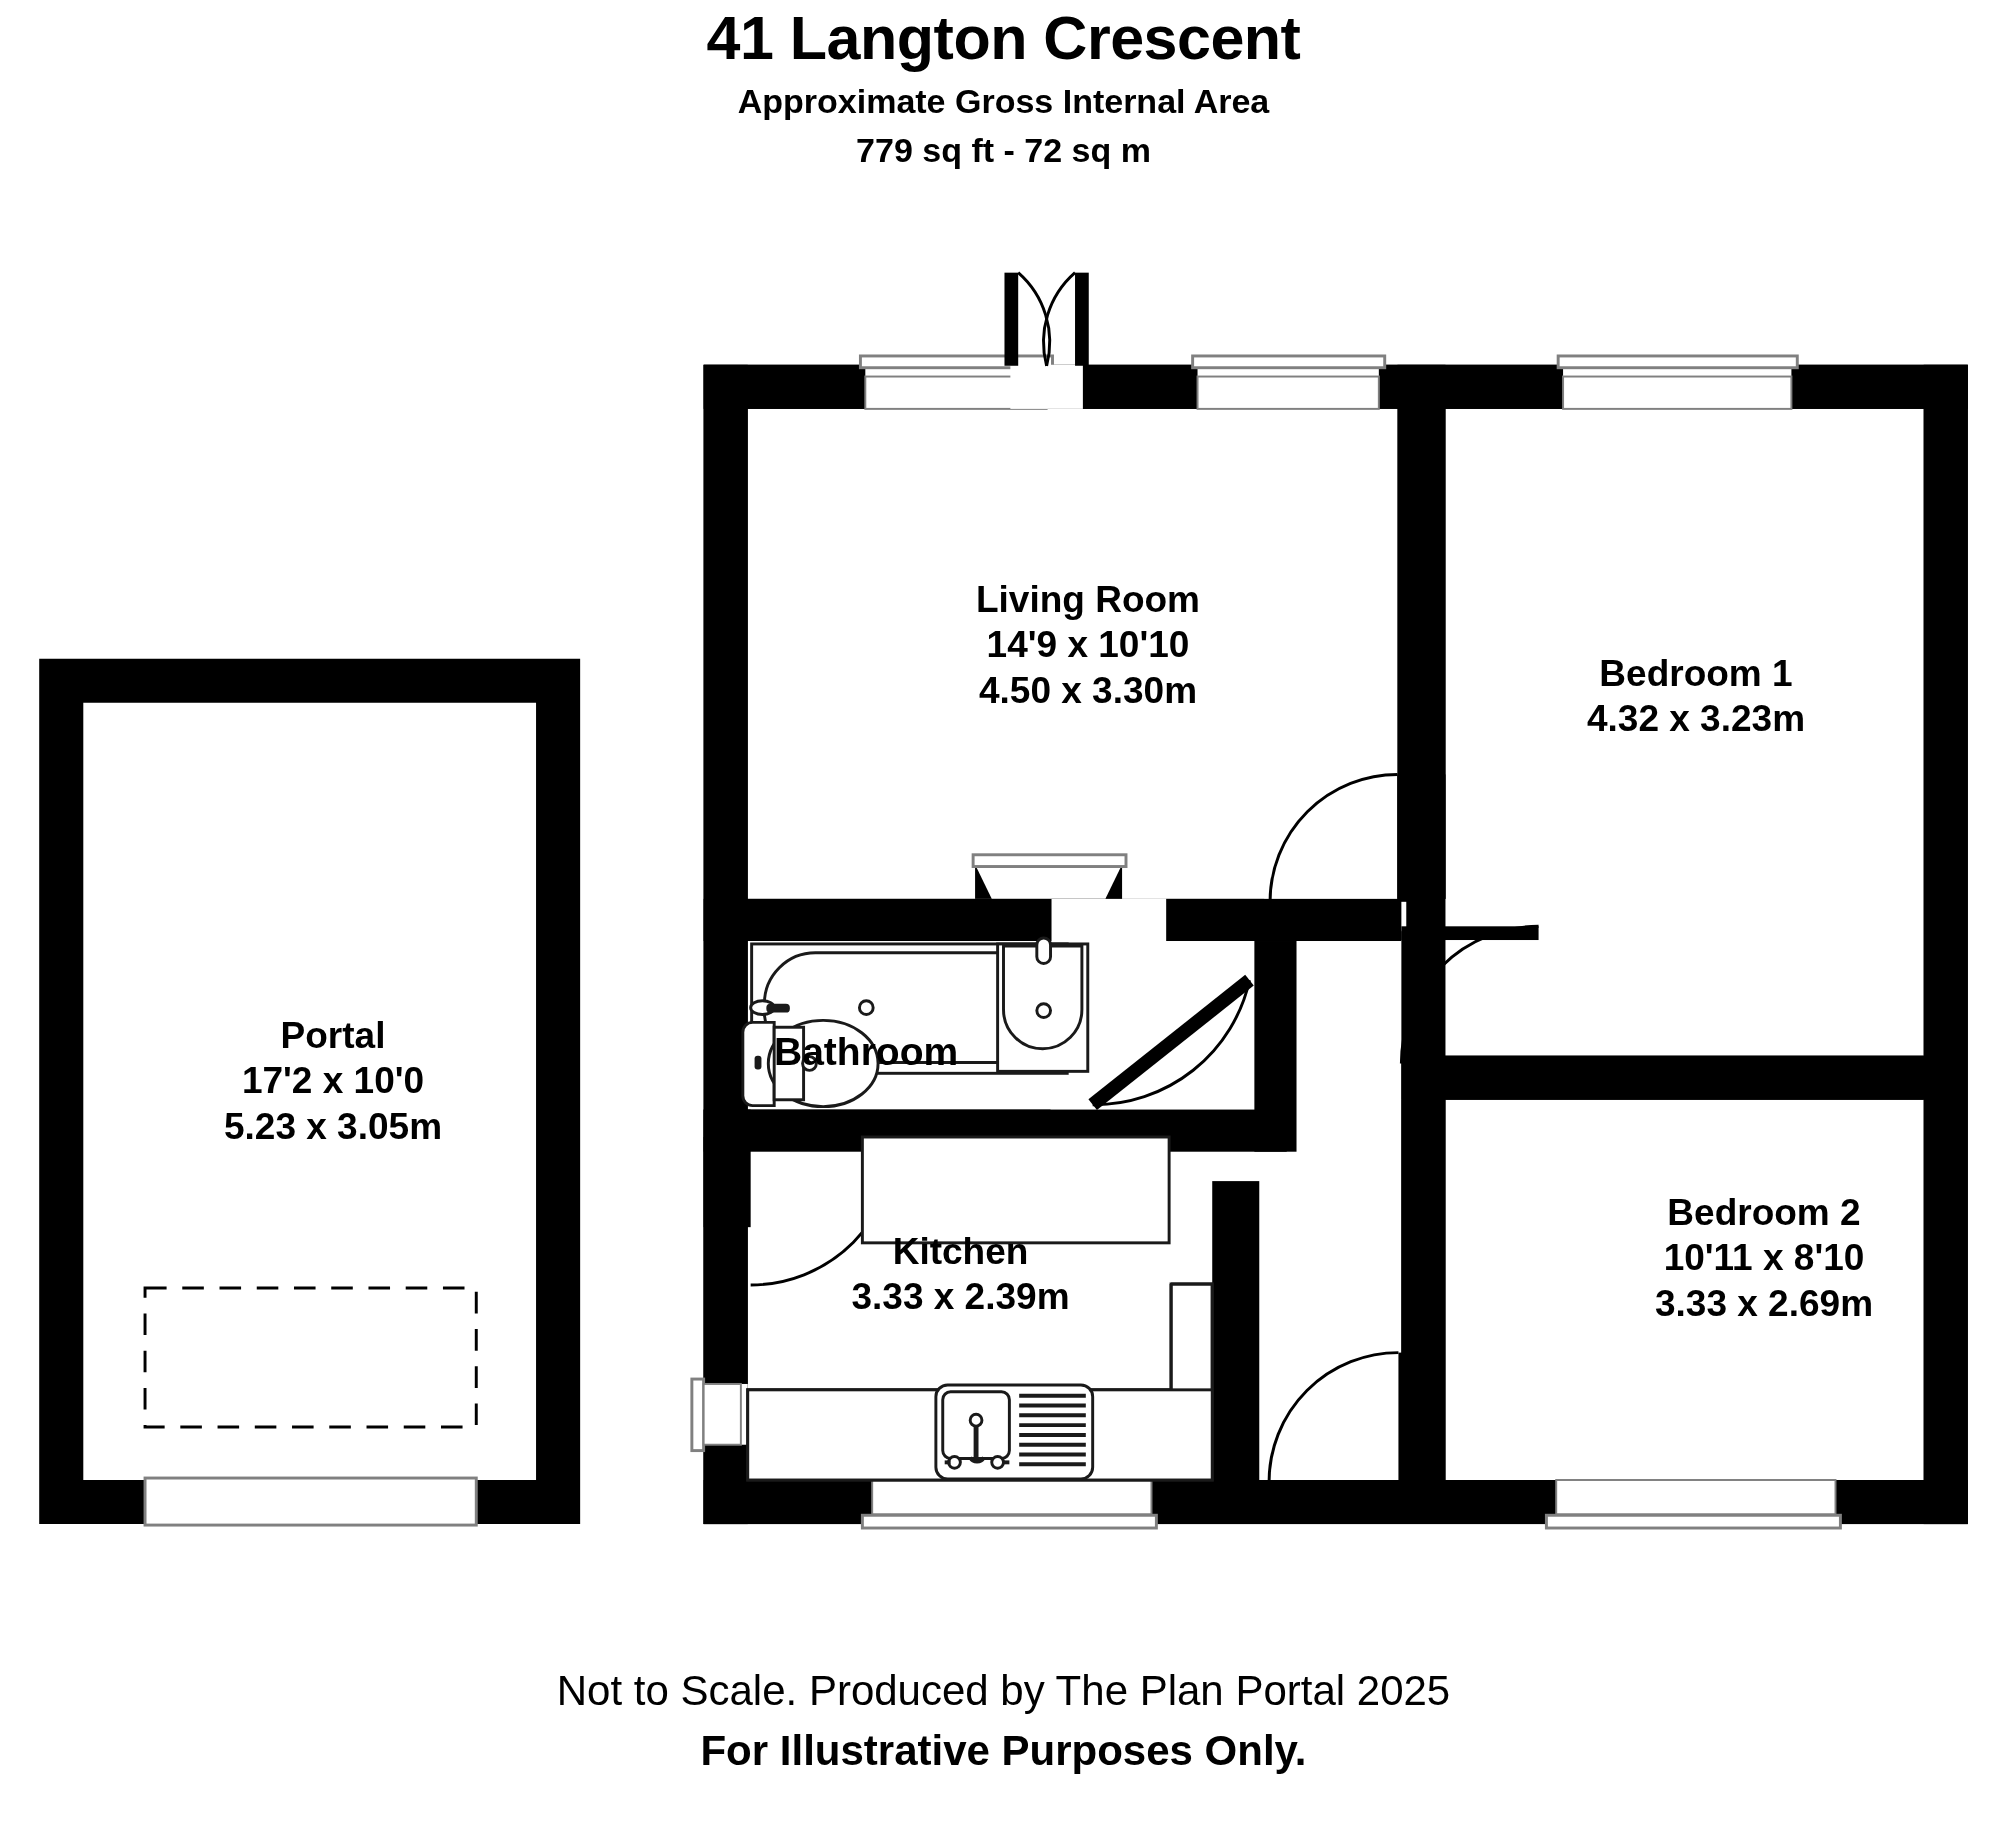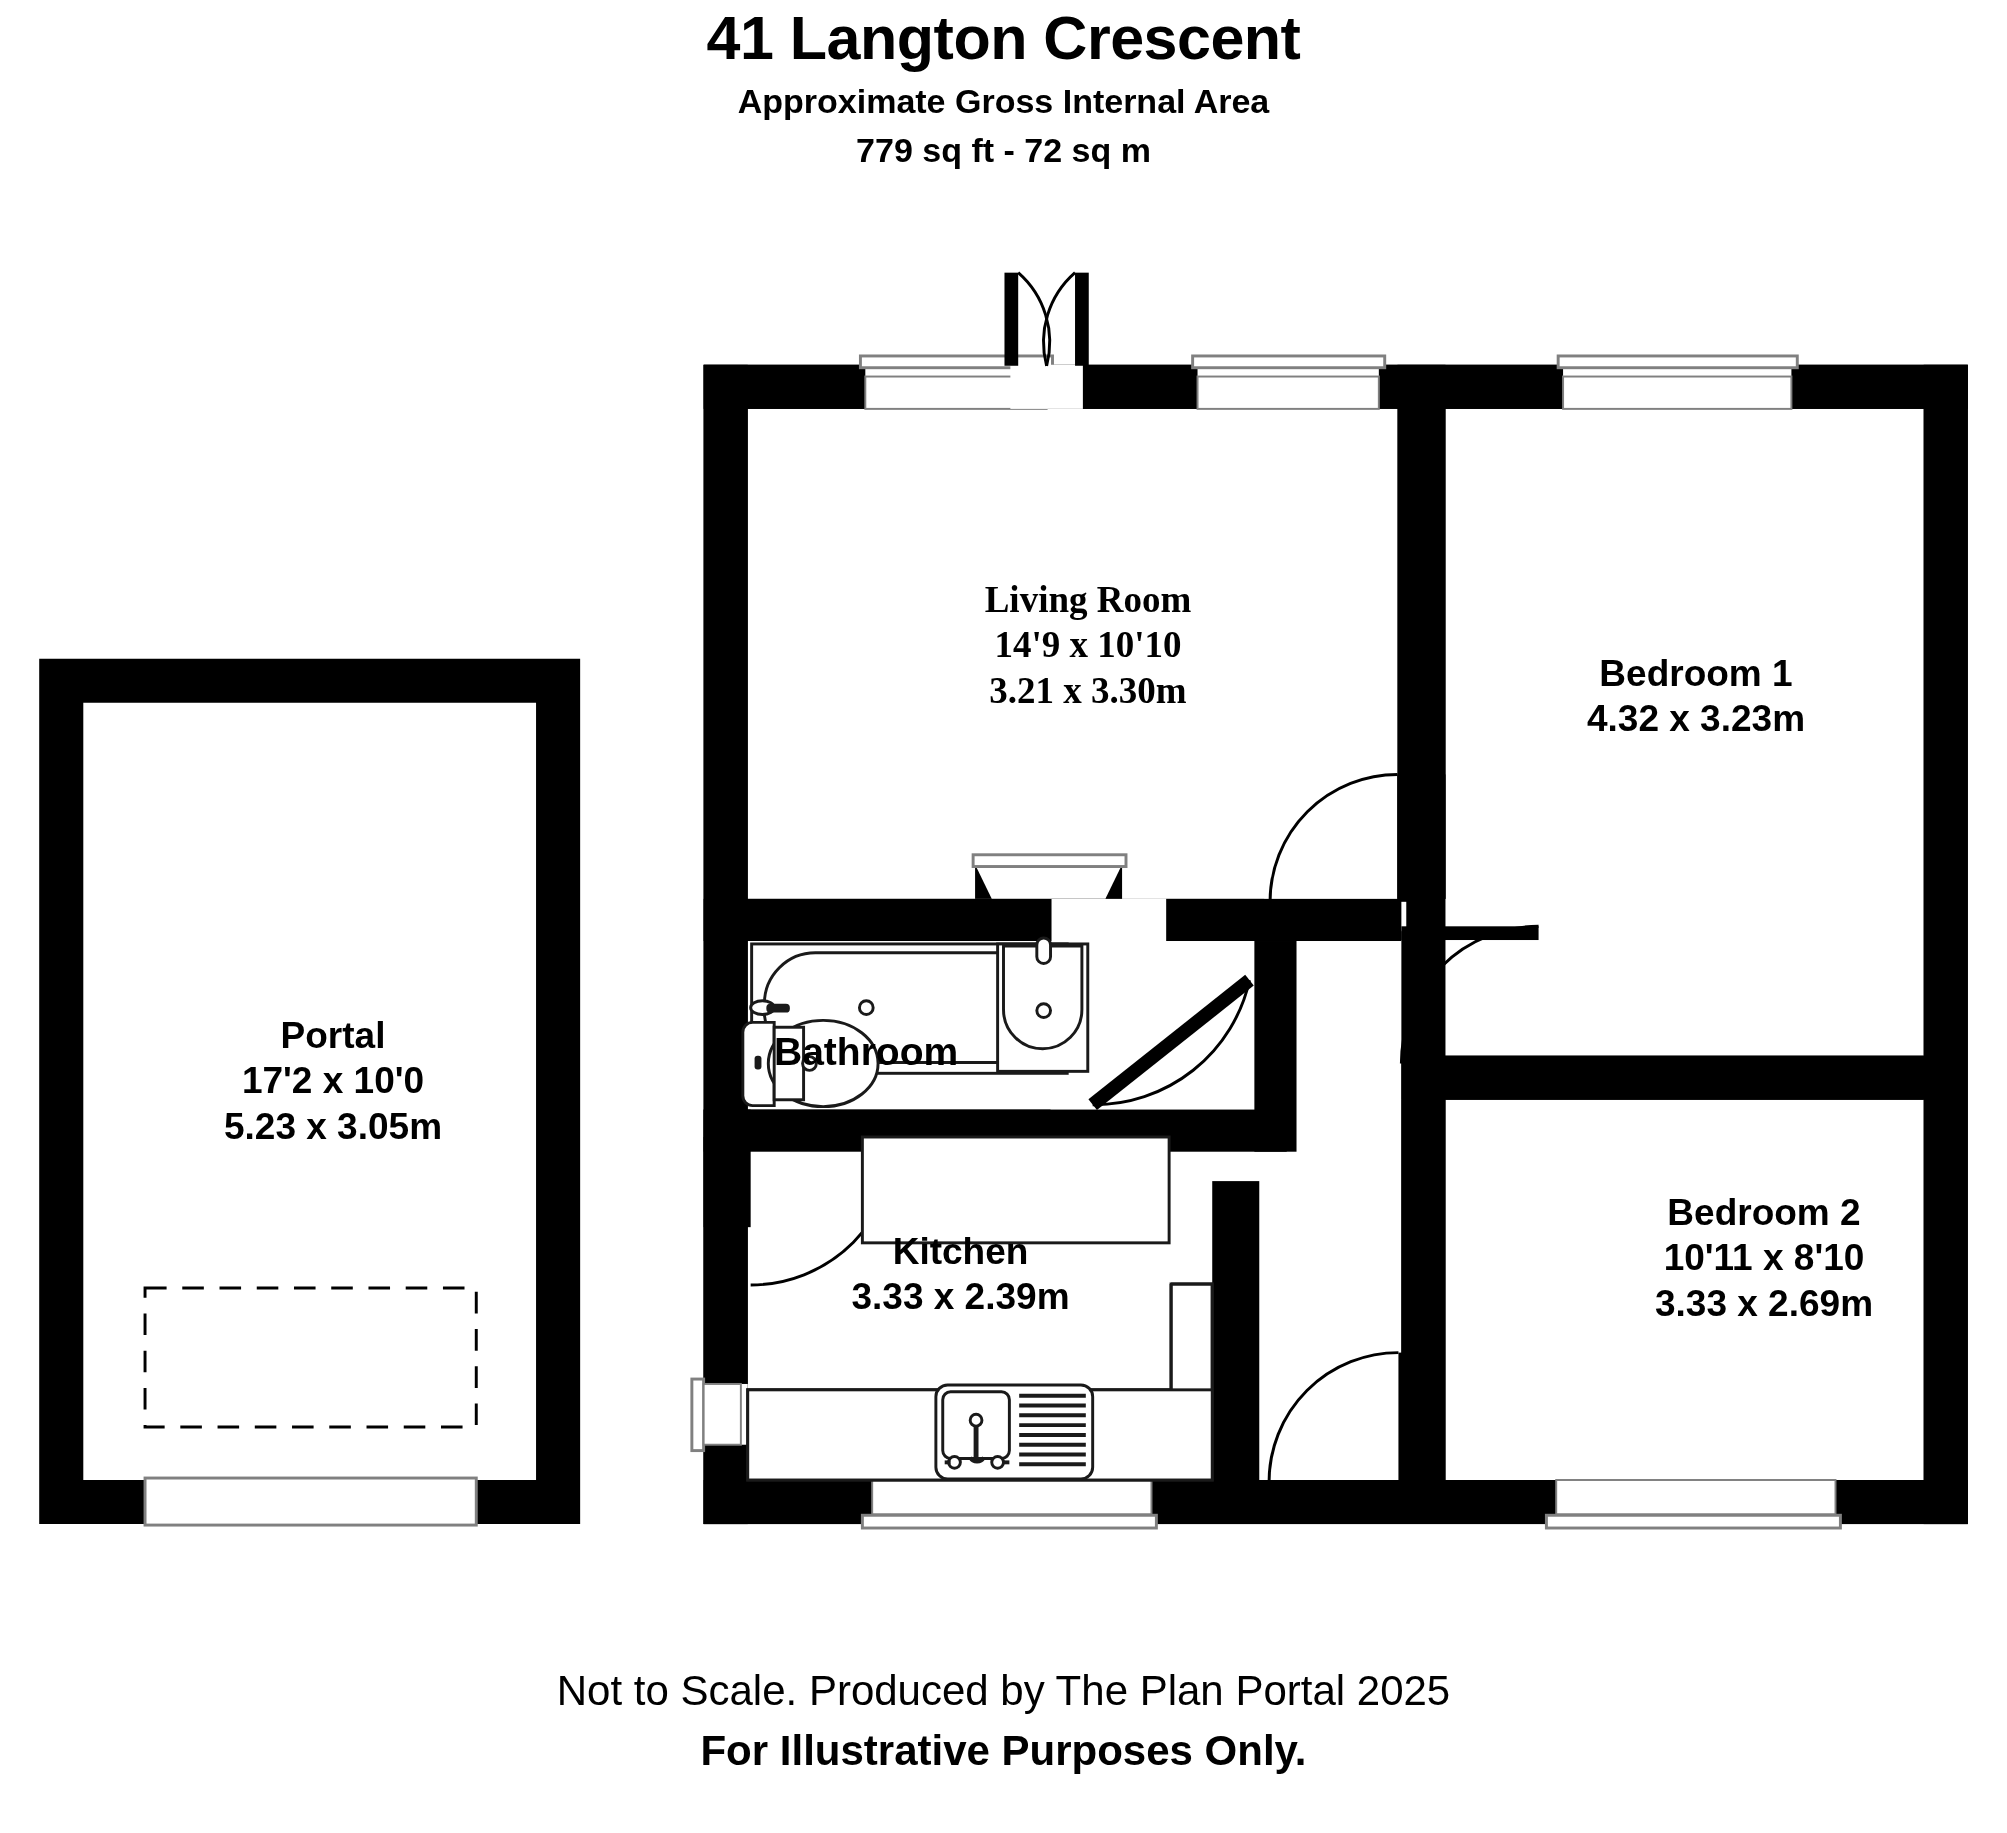--- a/index.html
+++ b/index.html
@@ -90,21 +90,21 @@
     line-height: 1.20;
     display: block;
   }
   .room-dim {
     font-size: 37px;
     font-weight: bold;
     line-height: 1.22;
     display: block;
   }
   .label-garage   { left: 78px;  top: 1014px; width: 510px; }
-  .label-living   { left: 794px; top: 578px;  width: 588px; font-family: Liberation Serif, serif; }
+  .label-living   { left: 794px; top: 578px;  width: 588px; }
   .label-bed1     { left: 1392px;top: 652px;  width: 608px; }
   .label-bed2     { left: 1460px;top: 1191px; width: 608px; }
   .label-kitchen  { left: 686px; top: 1230px; width: 549px; }
   .label-bathroom {
     left: 774px; top: 1029px; width: 314px;
     text-align: left;
   }
   .label-bathroom .room-name { font-size: 39px; }
 </style>
 </head>
@@ -340,21 +340,21 @@
 
   <div class="room-label label-garage">
     <span class="room-name">Portal</span>
     <span class="room-dim">17'2 x 10'0</span>
     <span class="room-dim">5.23 x 3.05m</span>
   </div>
 
   <div class="room-label label-living">
     <span class="room-name">Living Room</span>
     <span class="room-dim">14'9 x 10'10</span>
-    <span class="room-dim">3.21 x 3.30m</span>
+    <span class="room-dim">4.50 x 3.30m</span>
   </div>
 
   <div class="room-label label-bed1">
     <span class="room-name">Bedroom 1</span>
     <span class="room-dim">4.32 x 3.23m</span>
   </div>
 
   <div class="room-label label-bed2">
     <span class="room-name">Bedroom 2</span>
     <span class="room-dim">10'11 x 8'10</span>

